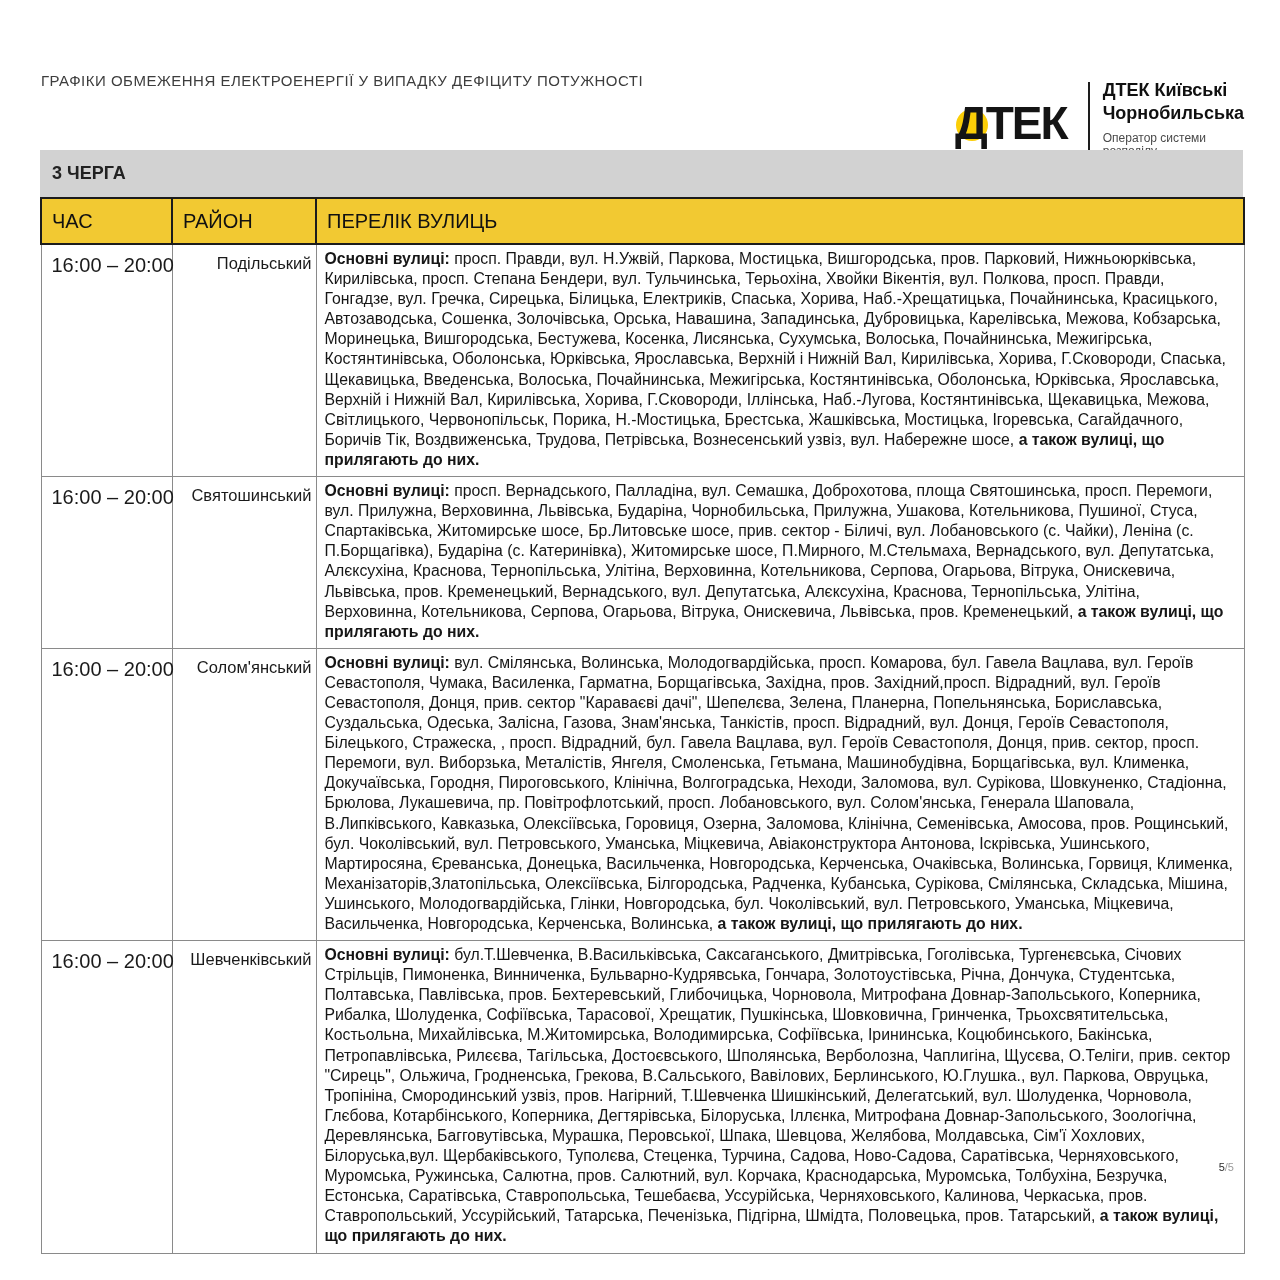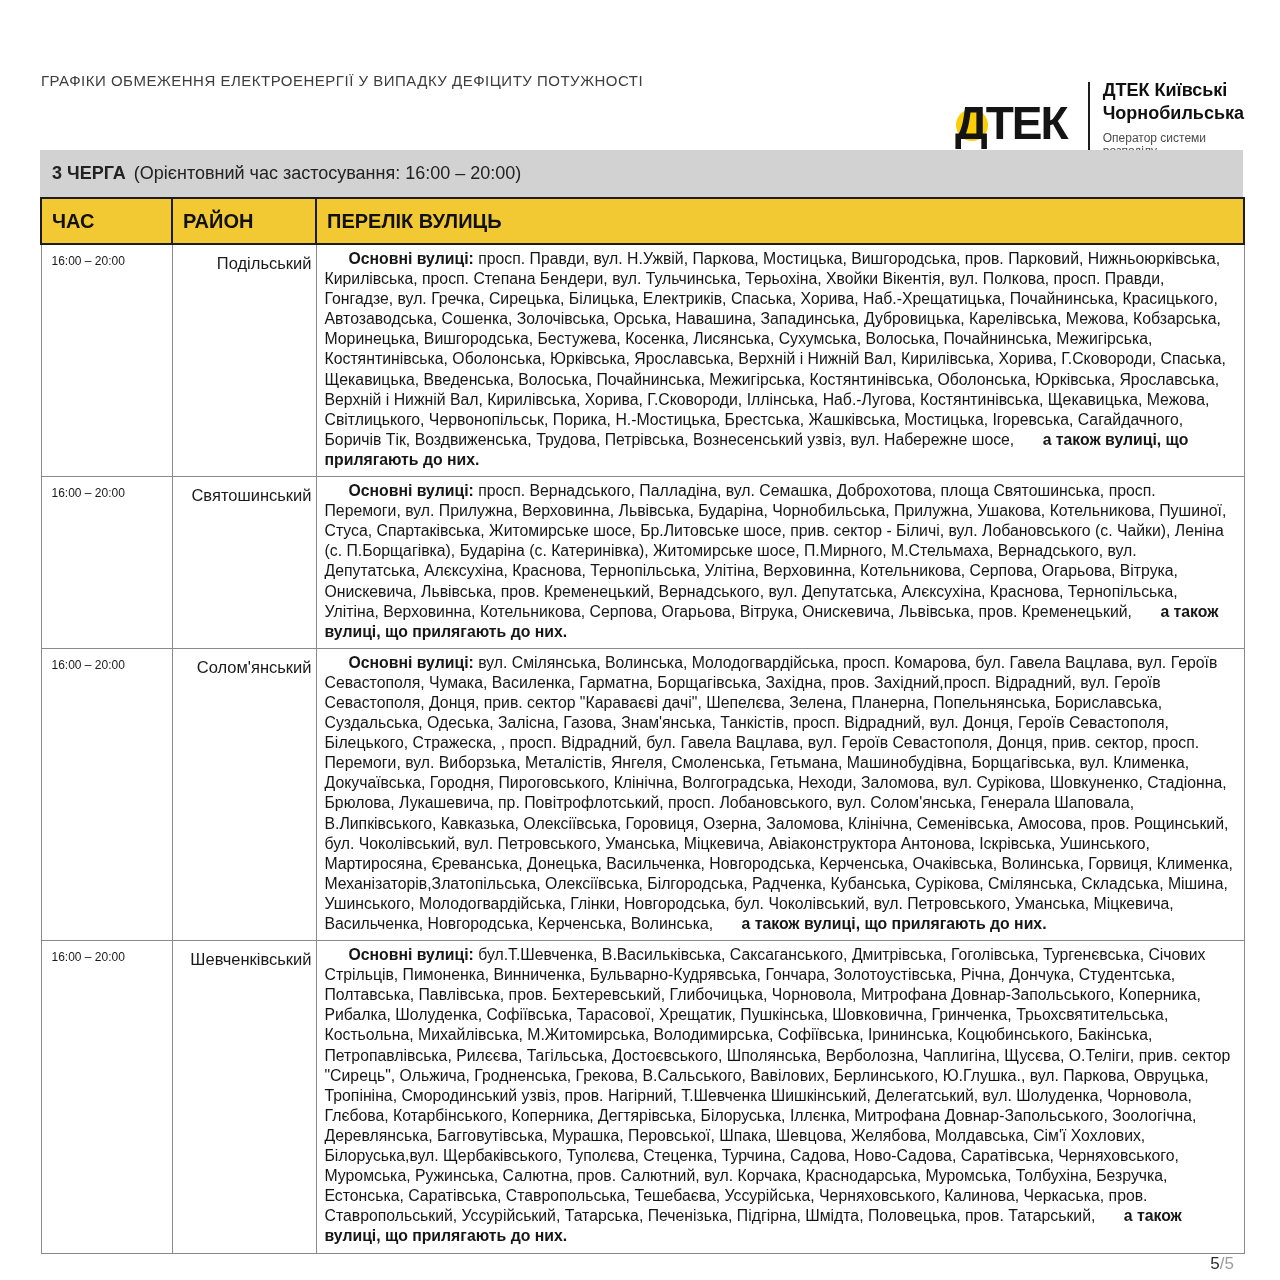--- a/index.html
+++ b/index.html
@@ -28,34 +28,34 @@
   }
   .queue-label{font-weight:bold;margin-right:8px;white-space:nowrap;}
 
   
   table.schedule{
     position:absolute;left:40px;top:197px;width:1203px;
     border-collapse:collapse;table-layout:fixed;background:#fff;
   }
   .schedule th{
     background:#f2c932;border:2px solid #1c1c1c;
-    font-size:20px;font-weight:bold;text-align:left;
+    font-size:20px;font-weight:normal;text-align:left;
     padding:0 8px 0 10px;height:46px;box-sizing:border-box;color:#111;
   }
   .schedule td{border:1px solid #8a8a8a;vertical-align:top;box-sizing:border-box;}
-  td.time{font-size:12px;padding:9px 4px 0 10px;white-space:nowrap;}
+  td.time{font-size:20px;padding:9px 4px 0 10px;white-space:nowrap;}
   td.district{font-size:16.5px;padding:9px 4px 0 10px;text-align:right;}
   td.streets{font-size:15.8px;line-height:20.1px;padding:4px 10px 6px 8px;color:#161616;}
-  .b{font-weight:bold;margin-left:24px;}
+  .b{font-weight:bold;}
   tr.r1 td{height:220px;}
   tr.r2 td{height:167px;}
   tr.r3 td{height:281px;}
   tr.r4 td{height:307px;}
 
-  .pagenum{position:absolute;right:46px;top:1254px;font-size:17px;color:#2b2b2b;margin-left:40px;}
+  .pagenum{position:absolute;right:46px;top:1161px;font-size:11px;color:#2b2b2b;margin-left:40px;}
   .pagenum .muted{color:#9b9b9b;}
 </style>
 </head>
 <body>
 
 <div class="page">
 
   <div class="doc-title">ГРАФІКИ ОБМЕЖЕННЯ ЕЛЕКТРОЕНЕРГІЇ У ВИПАДКУ ДЕФІЦИТУ ПОТУЖНОСТІ</div>
 
   <div class="brand">
@@ -71,21 +71,20 @@
       </div>
       <div class="brand-sub">
         <div>Оператор системи</div>
         <div>розподілу</div>
       </div>
     </div>
   </div>
 
   <div class="queue-band">
     <span class="queue-label">3 ЧЕРГА</span>
-    <span class="queue-note">(Орієнтовний час застосування:  16:00 – 20:00)</span>
   </div>
 
   <table class="schedule">
     <colgroup>
       <col style="width:131px">
         <col style="width:144px">
         <col style="width:928px">
     </colgroup>
     <thead>
       <tr>

